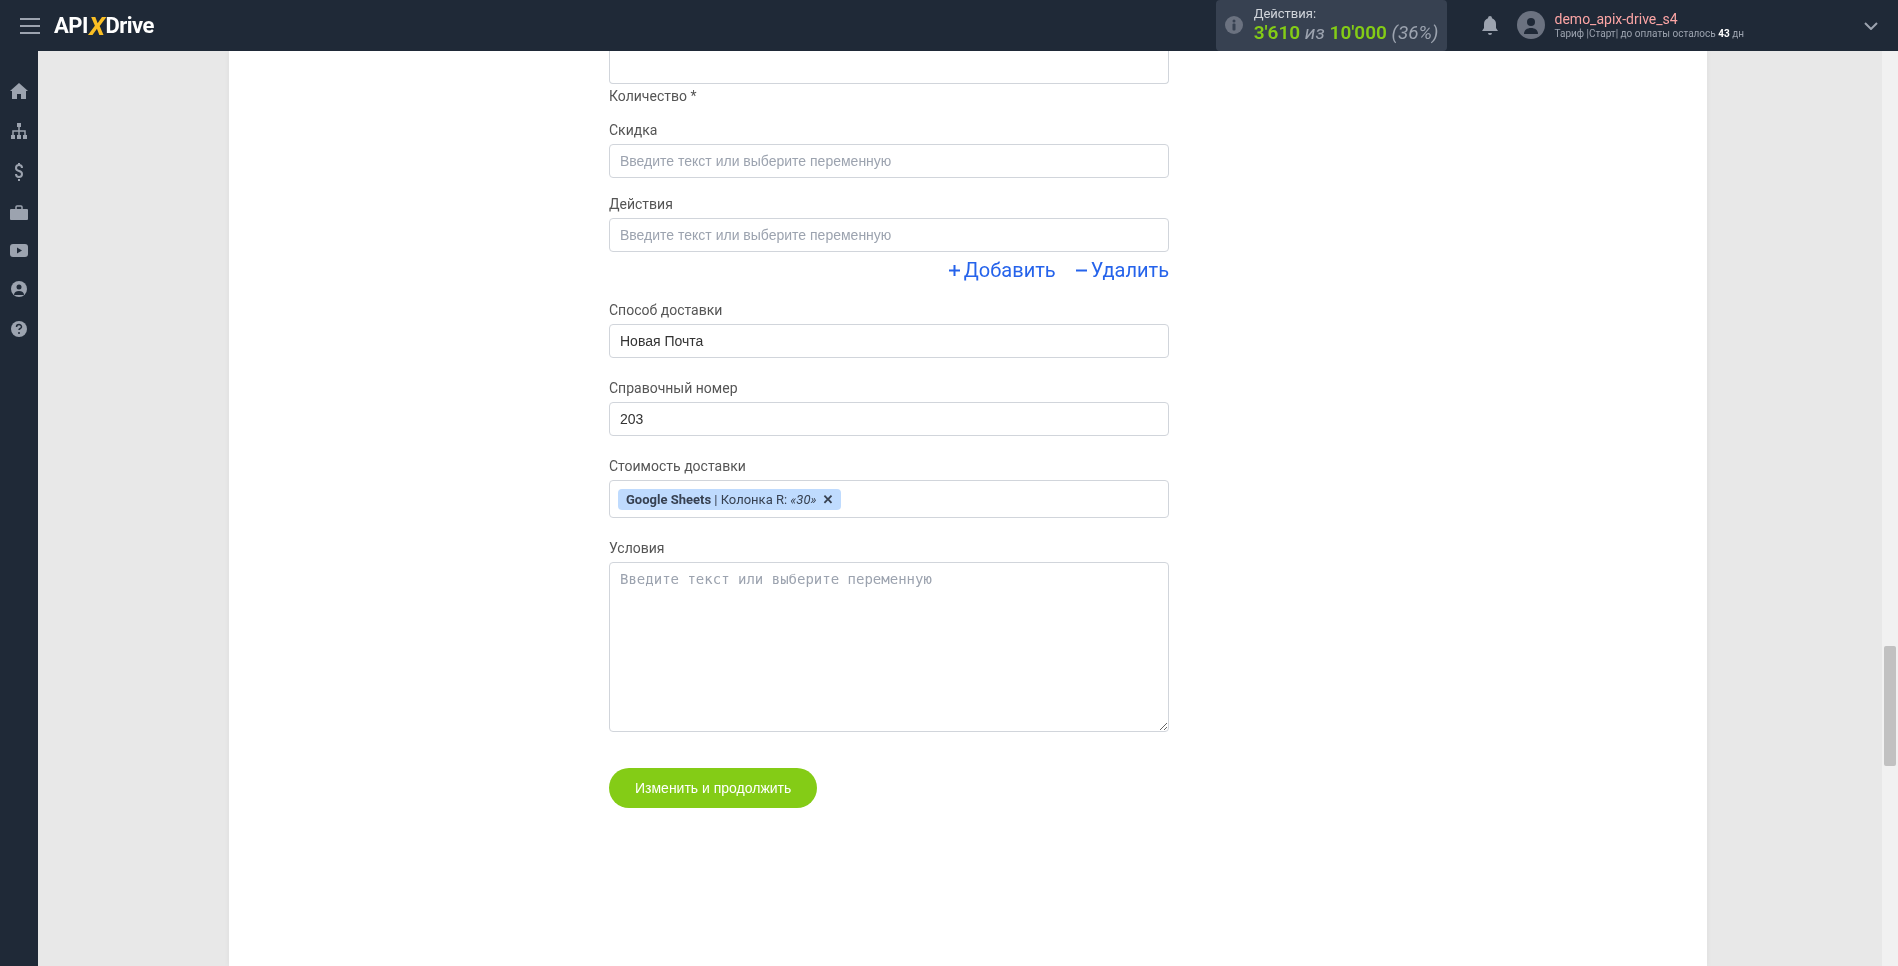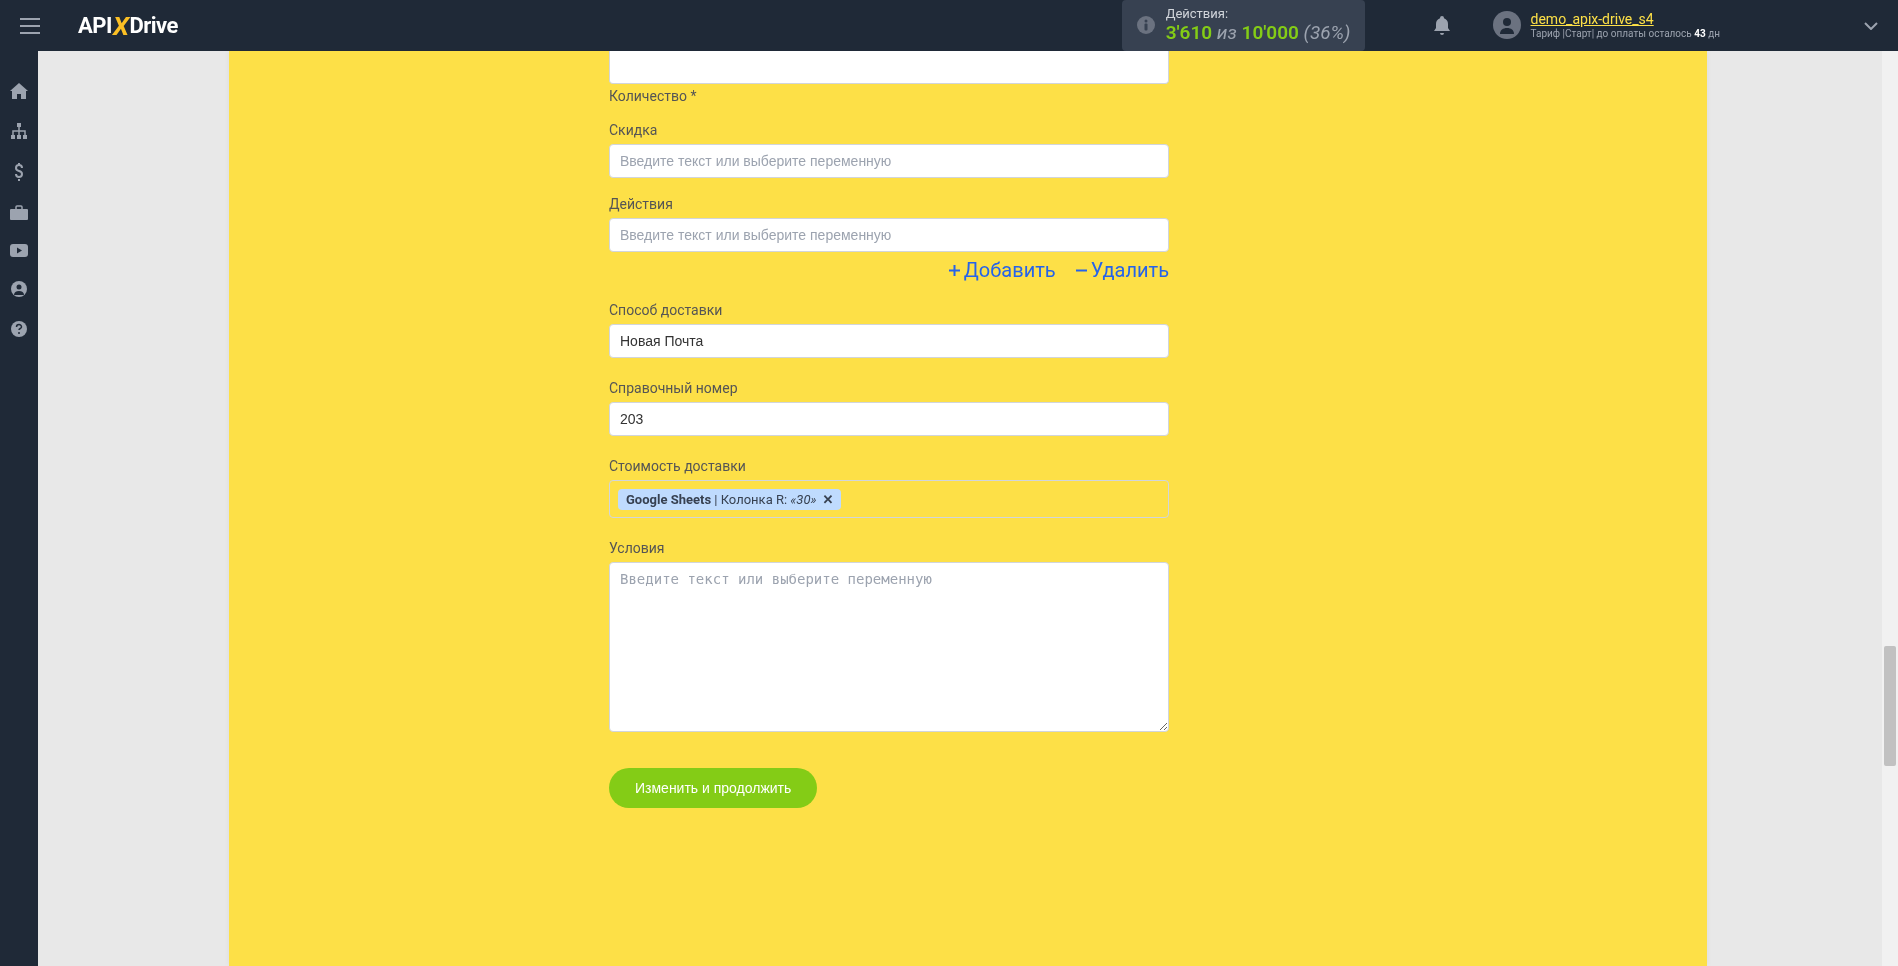--- a/index.html
+++ b/index.html
@@ -1,50 +1,50 @@
 <!DOCTYPE html>
 <html><head>
   <meta charset="utf-8">
   <style>
     * { margin: 0; padding: 0; box-sizing: border-box; }
     body { font-family: -apple-system, BlinkMacSystemFont, "Segoe UI", Roboto, Arial, sans-serif; background: #e8e8e8; color: #333; }
     
     
-    .header { background: #1f2937; height: 51px; display: flex; align-items: center; padding: 0 12px; position: fixed; top: 0; left: 0; right: 0; z-index: 100; gap: 24px; }
+    .header { background: #1f2937; height: 51px; display: flex; align-items: center; padding: 0 12px; position: fixed; top: 0; left: 0; right: 0; z-index: 100; }
     .menu-icon { color: #9ca3af; cursor: pointer; padding: 8px; }
     .logo { display: flex; align-items: center; margin-left: 6px; font-weight: bold; font-size: 22px; letter-spacing: -0.5px; }
     .logo-api { color: #fff; }
     .logo-x { color: #fbbf24; font-style: italic; font-size: 26px; margin: 0 1px; }
     .logo-drive { color: #fff; }
     .header-spacer { flex: 1; }
-    .actions-box { background: #374151; border-radius: 4px; padding: 6px 14px; display: flex; align-items: center; margin-right: 26px; }
+    .actions-box { background: #374151; border-radius: 4px; padding: 6px 8px; display: flex; align-items: center; margin-right: 16px; }
     .actions-info-icon { color: #6b7280; margin-right: 10px; }
     .actions-text { display: flex; flex-direction: column; line-height: 1.2; }
     .actions-label { color: #d1d5db; font-size: 13px; }
     .actions-stats { font-size: 19px; }
     .actions-used { color: #84cc16; font-weight: 600; }
     .actions-of { color: #9ca3af; font-style: italic; }
     .actions-total { color: #84cc16; font-weight: 600; }
     .actions-pct { color: #9ca3af; font-style: italic; }
     .bell-icon { color: #9ca3af; margin: 0 18px; cursor: pointer; }
     .user-area { display: flex; align-items: center; cursor: pointer; }
     .avatar { width: 28px; height: 28px; border-radius: 50%; background: #6b7280; display: flex; align-items: center; justify-content: center; margin-right: 10px; }
     .user-text { display: flex; flex-direction: column; line-height: 1.2; }
-    .user-name { color: #fde047; font-size: 14px; text-decoration: underline; }
+    .user-name { color: #fca5a5; font-size: 14px; }
     .user-plan { color: #9ca3af; font-size: 10px; }
     .user-plan b { color: #fff; }
     .chevron-down { color: #9ca3af; margin-left: auto; padding-left: 120px; padding-right: 8px; }
 
     
     .sidebar { position: fixed; top: 51px; left: 0; bottom: 0; width: 38px; background: #1f2937; display: flex; flex-direction: column; align-items: center; padding-top: 20px; z-index: 50; }
     .sidebar-item { color: #9ca3af; padding: 12px 0; cursor: pointer; display: flex; justify-content: center; width: 100%; }
 
     
     .main { margin-left: 38px; margin-top: 51px; padding: 0; display: flex; justify-content: center; }
-    .panel-wrapper { background: #fde047; width: 1478px; min-height: calc(100vh - 51px); margin-left: 30px; margin-right: 30px; box-shadow: 0 0 6px rgba(0,0,0,0.05); }
+    .panel-wrapper { background: #ffffff; width: 1478px; min-height: calc(100vh - 51px); margin-left: 30px; margin-right: 30px; box-shadow: 0 0 6px rgba(0,0,0,0.05); }
     .form-container { margin-left: 380px; padding-top: 0; width: 560px; }
 
     .field { margin-bottom: 18px; }
     .field-label { color: #555; font-size: 14px; margin-bottom: 6px; display: block; }
     .field-input { width: 100%; border: 1px solid #d1d5db; border-radius: 4px; padding: 8px 10px; font-size: 14px; color: #333; outline: none; }
     .field-input::placeholder { color: #9ca3af; }
     .field-textarea { width: 100%; border: 1px solid #d1d5db; border-radius: 4px; padding: 8px 10px; font-size: 14px; color: #333; outline: none; min-height: 170px; resize: vertical; }
     .field-textarea::placeholder { color: #9ca3af; }
 
     .input-top-cut { border-top: none; border-radius: 0 0 4px 4px; margin-bottom: 4px; }

